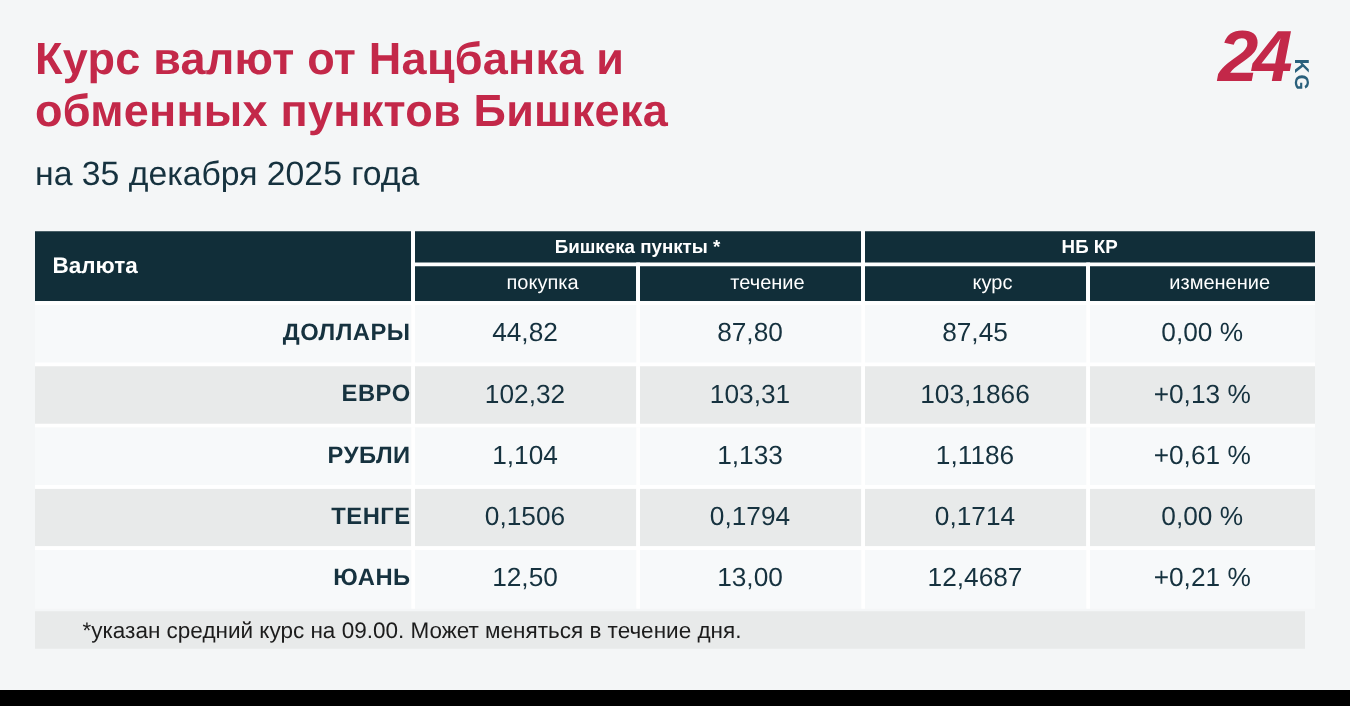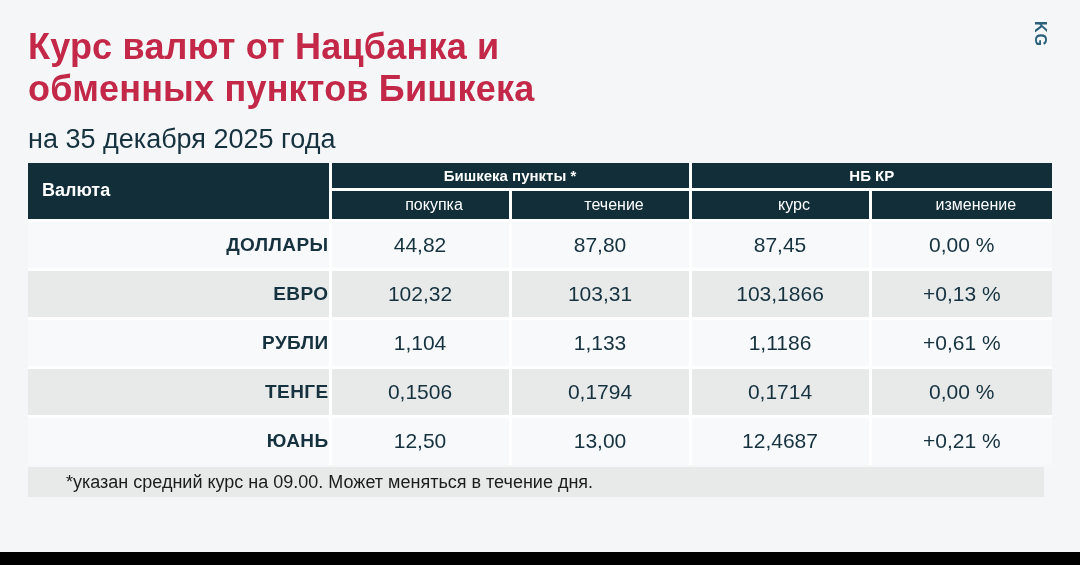--- a/index.html
+++ b/index.html
@@ -34,21 +34,21 @@
     color:var(--brand-red); font-size:58px; font-weight:800; font-style:italic;
     letter-spacing:-5px; line-height:.9;
   }
   .logo-kg{
     color:var(--logo-kg); font-size:16px; font-weight:bold; letter-spacing:1px;
     writing-mode:vertical-rl; margin-left:3px; transform:translateY(1px);
   }
 
   
   .rates{
-    width:1024px; margin:8px 0 0 28px;
+    width:1024px; margin:30px 0 0 28px;
     border-collapse:collapse; table-layout:fixed;
     color:var(--text-dark);
   }
   .rates th,.rates td{border:3px solid var(--separator); overflow:hidden; white-space:nowrap;}
   .rates tr>*:first-child{border-left:0;}
   .rates tr>*:last-child{border-right:0;}
   .rates thead tr:first-child>*{border-top:0;}
   .rates tbody tr:last-child>td{border-bottom:0;}
 
   .rates thead th{background:var(--header-bg); color:#fff;}
@@ -81,20 +81,21 @@
 
 <div class="page">
 
   <div class="top">
     <h1 class="title">
       <span>Курс валют от Нацбанка и</span>
       <span>обменных пунктов Бишкека</span>
     </h1>
     <div class="subtitle">на 35 декабря 2025 года</div>
     <div class="logo">
+      <span class="logo-24">24</span>
       <span class="logo-kg">KG</span>
     </div>
   </div>
 
   <table class="rates">
     <colgroup>
       <col style="width:302px">
         <col style="width:180px">
         <col style="width:180px">
         <col style="width:180px">

